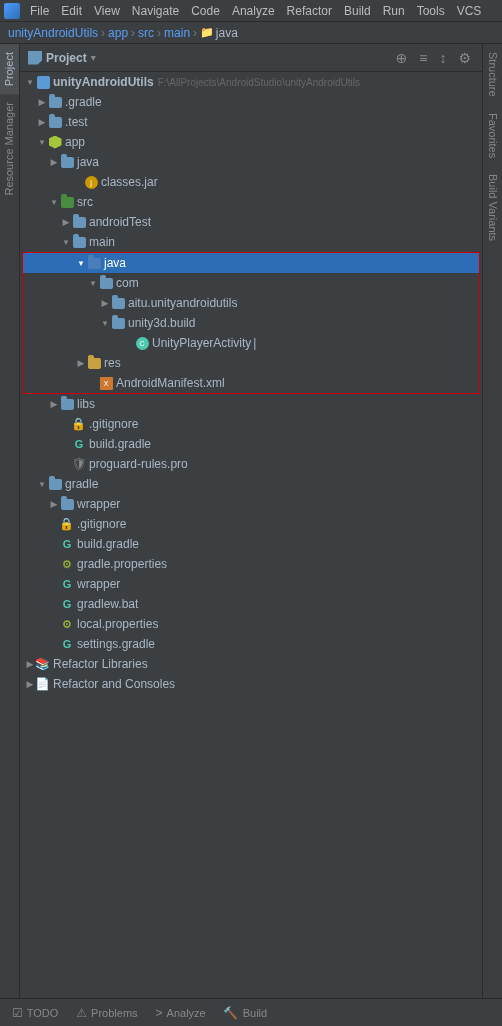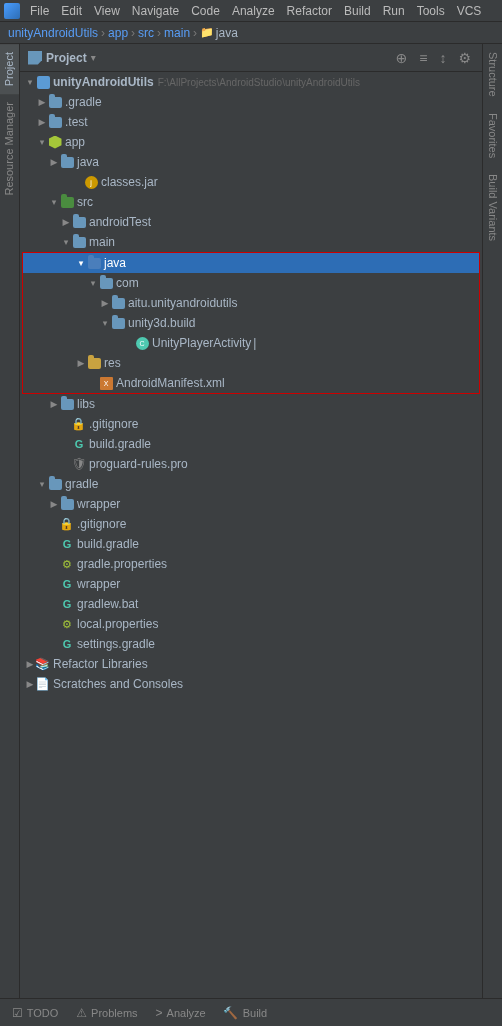--- a/index.html
+++ b/index.html
@@ -637,21 +637,21 @@
         </span>
         <span class="item-label">Refactor Libraries</span>
       </div>
 
       <div class="tree-item">
         <span class="indent" style="width:4px;"></span>
         <span class="arrow">▶</span>
         <span class="item-icon">
           <span style="color:#888;font-size:12px;">📄</span>
         </span>
-        <span class="item-label">Scratches and Consoles</span>
+        <span class="item-label">Refactor and Consoles</span>
       </div>
 
       <div style="height:300px;"></div>
 
     </div>
   </div>
 
   <div class="right-side">
     <div class="right-tab">Structure</div>
     <div class="right-tab">Favorites</div>

